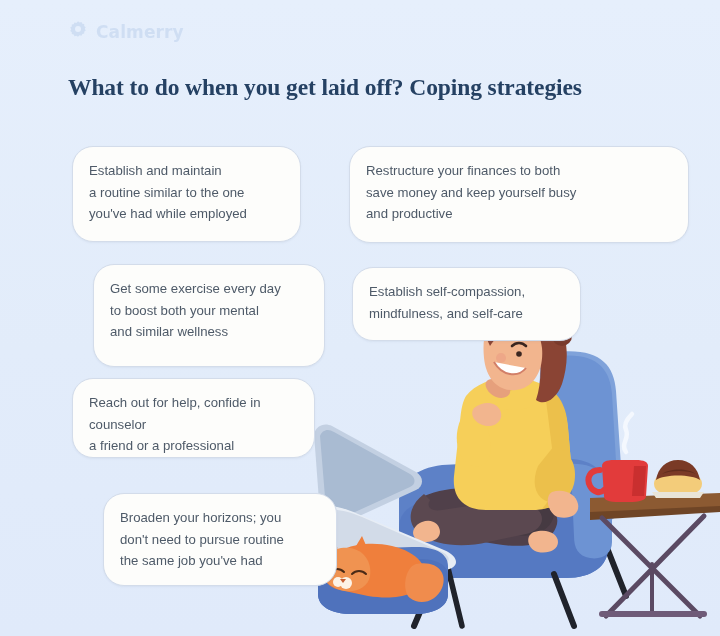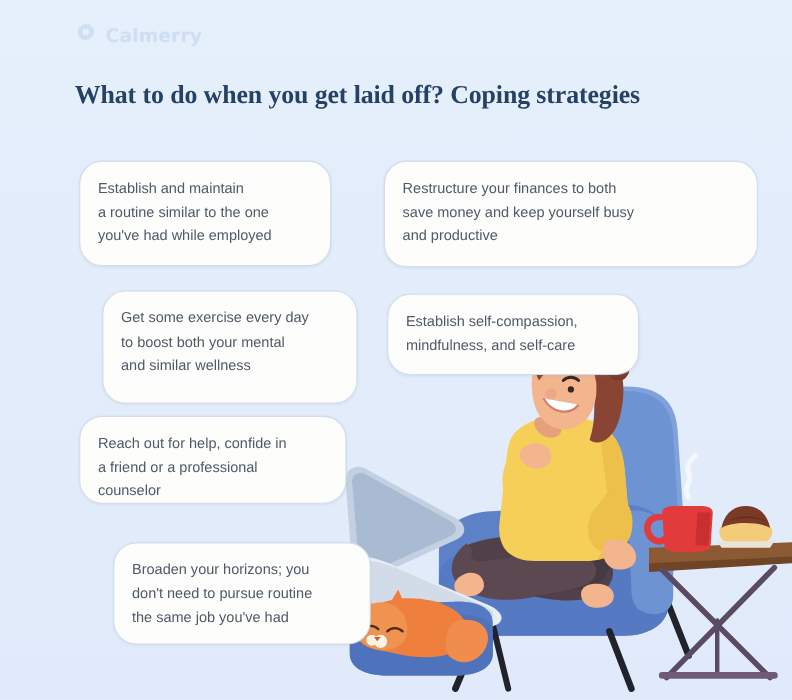--- a/index.html
+++ b/index.html
@@ -225,22 +225,22 @@
     <span>and similar wellness</span>
   </div>
 
   <div class="card" id="card-4">
     <span>Establish self-compassion,</span>
     <span>mindfulness, and self-care</span>
   </div>
 
   <div class="card" id="card-5">
     <span>Reach out for help, confide in</span>
+    <span>counselor</span>
     <span>a friend or a professional</span>
-    <span>counselor</span>
   </div>
 
   <div class="card" id="card-6">
     <span>Broaden your horizons; you</span>
     <span>don't need to pursue routine</span>
     <span>the same job you've had</span>
   </div>
 
 </div>
 

